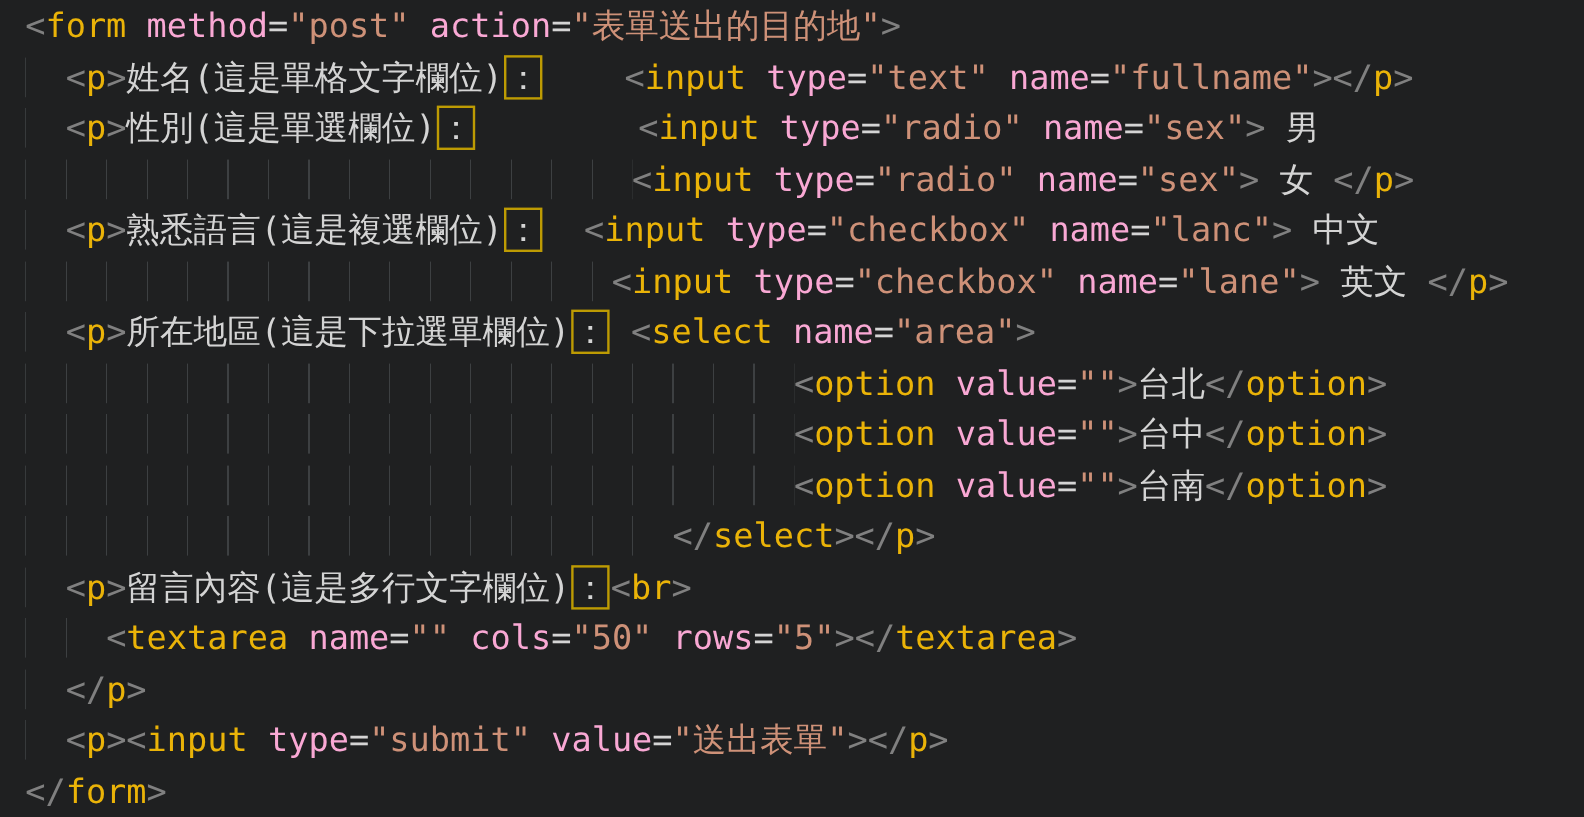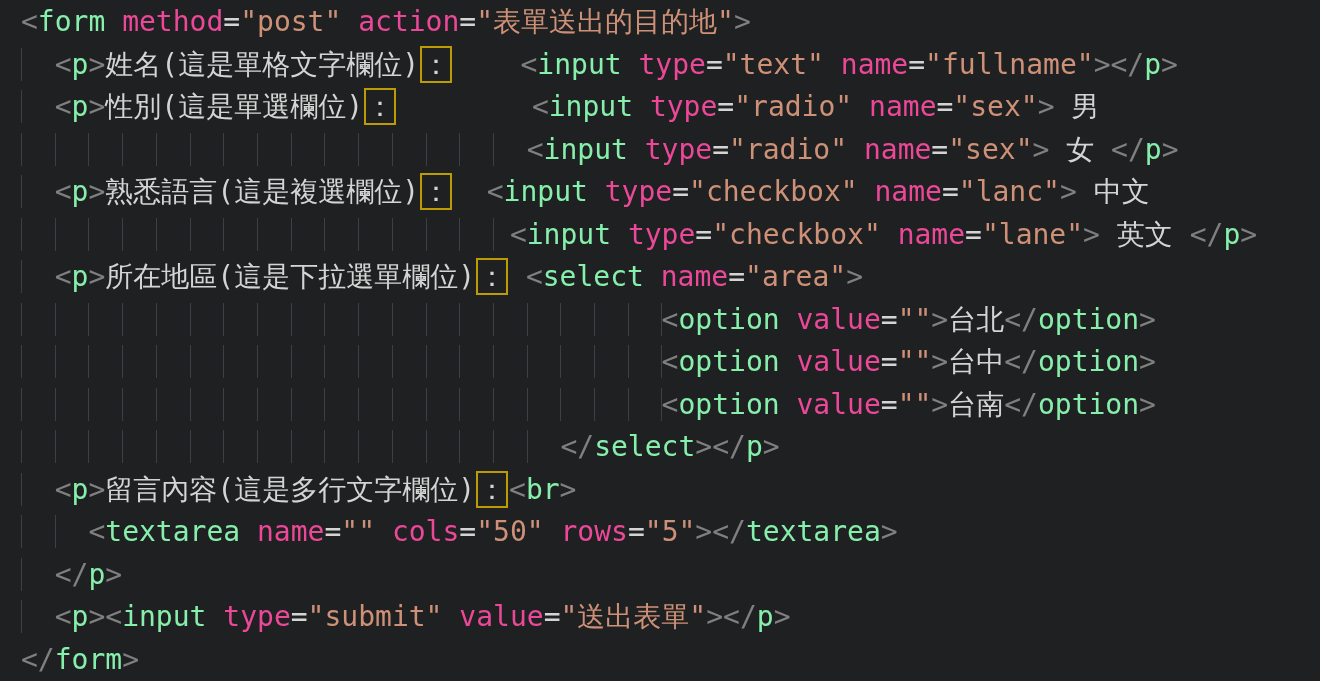--- a/index.html
+++ b/index.html
@@ -21,22 +21,22 @@
     font-size: 28px;
     line-height: 42.5px;
     white-space: pre;
     color: #d4d4d4;
   }
   .line {
     height: 42.5px;
     white-space: pre;
   }
   .t-pn   { color: #808080; }
-  .t-tag  { color: #86efac; }
-  .t-attr { color: #ec4899; }
+  .t-tag  { color: #eab308; }
+  .t-attr { color: #f9a8d4; }
   .t-str  { color: #ce9178; }
   .t-txt  { color: #d4d4d4; }
   .t-ws   {
     background: repeating-linear-gradient(90deg, #3d4042 0 1px, transparent 1px 33.71px);
   }
   .t-col  {
     color: #d4d4d4;
     border: 2px solid #bd9b03;
     margin: 0 1px;
   }

